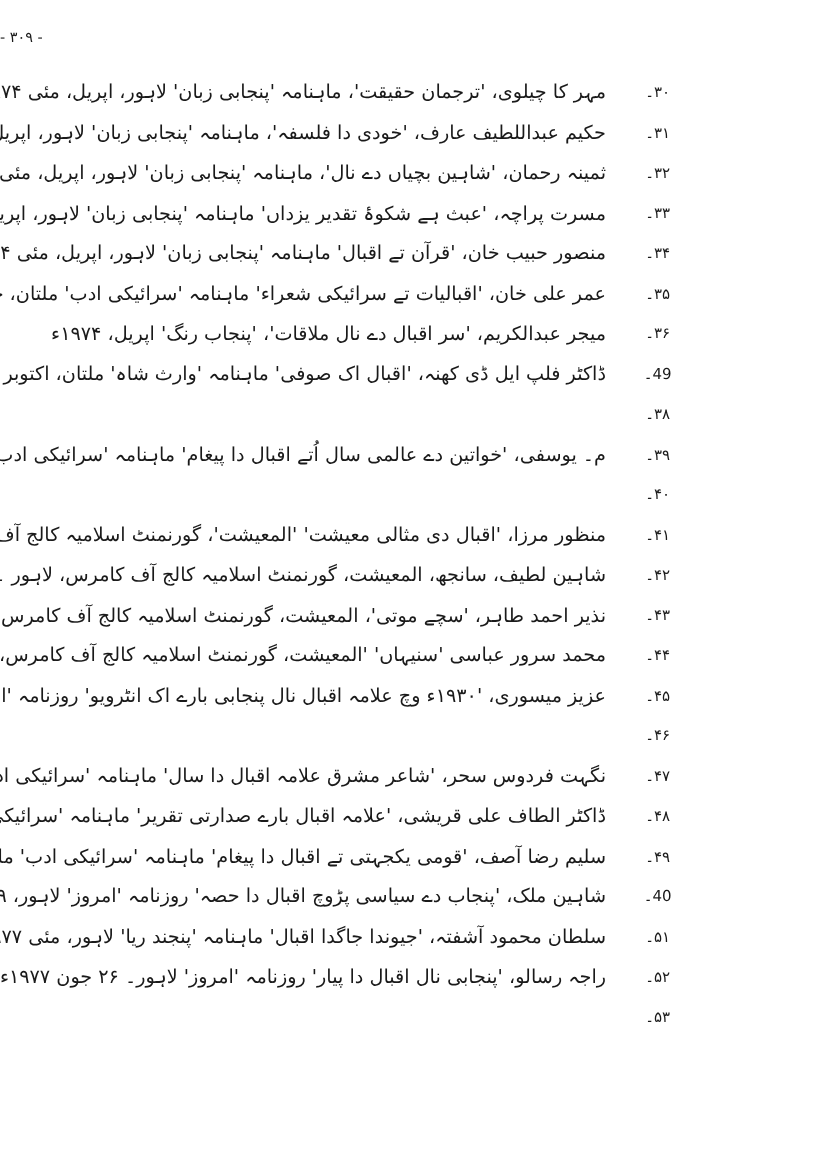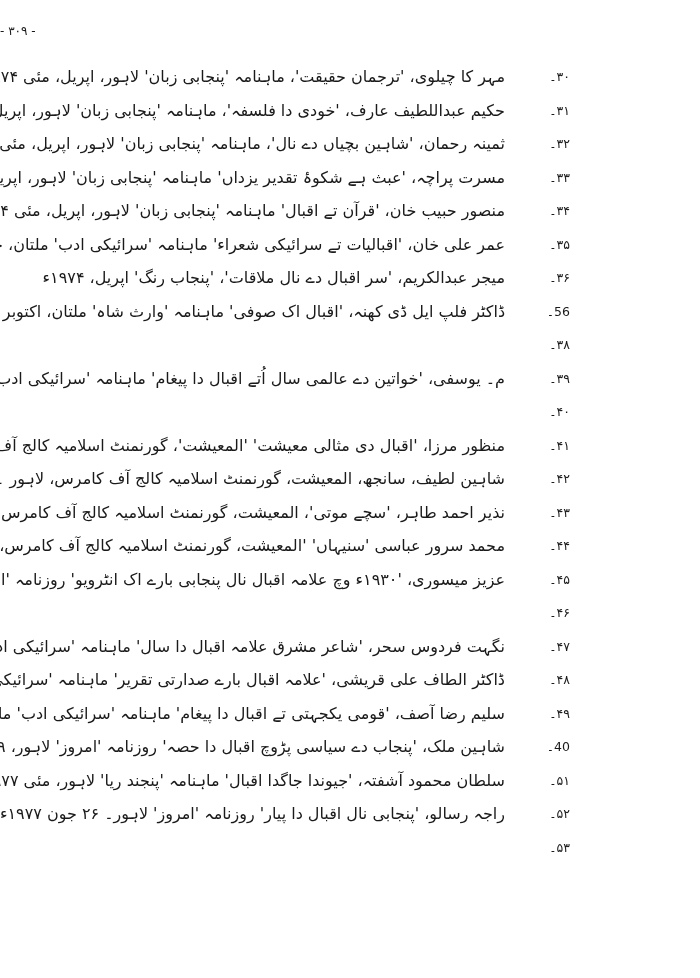--- a/index.html
+++ b/index.html
@@ -13,21 +13,21 @@
   }
   .entries {
     position: absolute; top: 60px; right: 0; width: 700px;
     direction: rtl; margin: 0; padding: 0; list-style: none;
   }
   .entry {
     position: relative; height: 33.5px; line-height: 33.5px;
     white-space: nowrap; direction: rtl;
   }
   .num {
-    position: absolute; right: 130px; width: 44px; text-align: right;
+    position: absolute; right: 130px; width: 44px; text-align: center;
     font-size: 12.5px;
   }
   .txt {
     position: absolute; right: 195px; font-size: 16px;
   }
 </style>
 </head>
 <body>
 
 <div class="page-number">- ۳۰۹ -</div>
@@ -55,21 +55,21 @@
     </li>
   <li class="entry">
       <span class="num">۳۵۔</span>
       <span class="txt">عمر علی خان، 'اقبالیات تے سرائیکی شعراء' ماہنامہ 'سرائیکی ادب' ملتان، جون ۱۹۷۴ء</span>
     </li>
   <li class="entry">
       <span class="num">۳۶۔</span>
       <span class="txt">میجر عبدالکریم، 'سر اقبال دے نال ملاقات'، 'پنجاب رنگ' اپریل، ۱۹۷۴ء</span>
     </li>
   <li class="entry">
-      <span class="num">56۔</span>
+      <span class="num">49۔</span>
       <span class="txt">ڈاکٹر فلپ ایل ڈی کھنہ، 'اقبال اک صوفی' ماہنامہ 'وارث شاہ' ملتان، اکتوبر ۱۹۷۵ء</span>
     </li>
   <li class="entry">
       <span class="num">۳۸۔</span>
     </li>
   <li class="entry">
       <span class="num">۳۹۔</span>
       <span class="txt">م۔ یوسفی، 'خواتین دے عالمی سال اُتے اقبال دا پیغام' ماہنامہ 'سرائیکی ادب' ملتان۔ دسمبر ۱۹۷۵ء</span>
     </li>
   <li class="entry">

